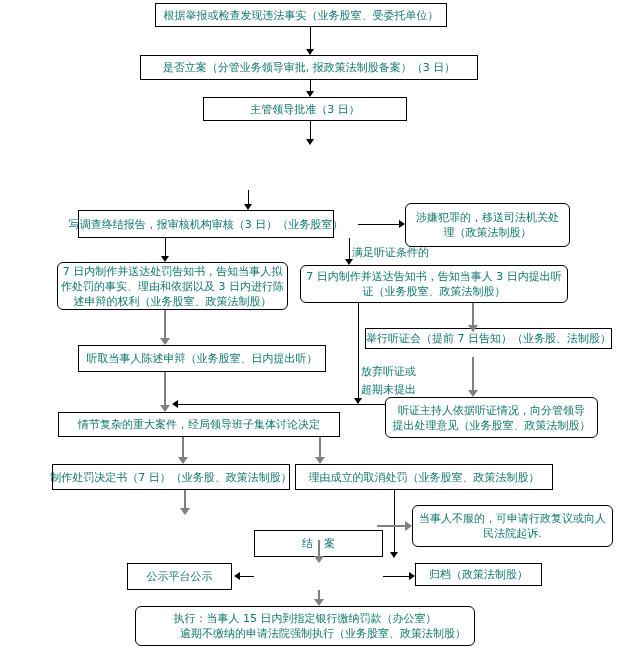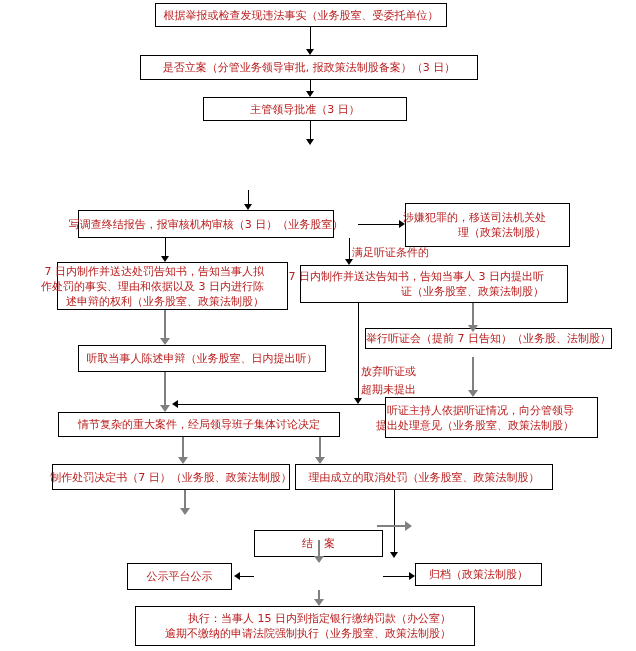--- a/index.html
+++ b/index.html
@@ -1,26 +1,26 @@
 <!DOCTYPE html>
 <html><head>
 <meta charset="utf-8">
 <style>
   html,body{margin:0;padding:0;background:#ffffff;}
   .canvas{
     position:relative;width:636px;height:651px;background:#ffffff;overflow:hidden;
-    font-family:"DejaVu Sans","Liberation Sans",sans-serif;color:#b91c1c;
+    font-family:"DejaVu Sans","Liberation Sans",sans-serif;color:#0f766e;
   }
   .box{
     position:absolute;box-sizing:border-box;border:1px solid #000;background:#fff;
     display:flex;flex-direction:column;justify-content:center;align-items:center;
     font-size:11px;line-height:15px;text-align:center;
   }
   .box .ln{white-space:nowrap;}
-  .left{align-items:flex-end;text-align:left;padding:2px 23px;}
+  .left{align-items:center;text-align:left;padding:2px 5px;border-radius:6px;}
   .indent{padding-left:36px;}
   .lbl{position:absolute;font-size:11px;line-height:14px;white-space:nowrap;}
   .vl{position:absolute;width:1px;background:#000;}
   .hl{position:absolute;height:1px;background:#000;}
   .vl.g{width:2px;background:#808080;}
   .hl.g{height:2px;background:#808080;}
   .ahd{position:absolute;width:0;height:0;border-left:4px solid transparent;border-right:4px solid transparent;border-top:6px solid #000;}
   .ahr{position:absolute;width:0;height:0;border-top:4px solid transparent;border-bottom:4px solid transparent;border-left:6px solid #000;}
   .ahl{position:absolute;width:0;height:0;border-top:4px solid transparent;border-bottom:4px solid transparent;border-right:6px solid #000;}
   .ahd.g{border-left-width:5px;border-right-width:5px;border-top-width:7px;border-top-color:#808080;}
@@ -83,20 +83,24 @@
 
   <div class="box" style="left:52px;top:464px;width:238px;height:26px">
     <div class="ln">制作处罚决定书（7 日）（业务股、政策法制股）</div>
   </div>
 
   <div class="box" style="left:295px;top:464px;width:258px;height:26px">
     <div class="ln">理由成立的取消处罚（业务股室、政策法制股）</div>
   </div>
 
 
+  <div class="box left" style="left:412px;top:505px;width:201px;height:42px">
+    <div class="ln">当事人不服的，可申请行政复议或向人</div>
+    <div class="ln">民法院起诉.</div>
+  </div>
 
   <div class="box" style="left:127px;top:563px;width:105px;height:27px">
     <div class="ln">公示平台公示</div>
   </div>
 
   <div class="box" style="left:254px;top:530px;width:129px;height:27px">
     <div class="ln">结　案</div>
   </div>
 
   <div class="box" style="left:415px;top:563px;width:127px;height:23px">

